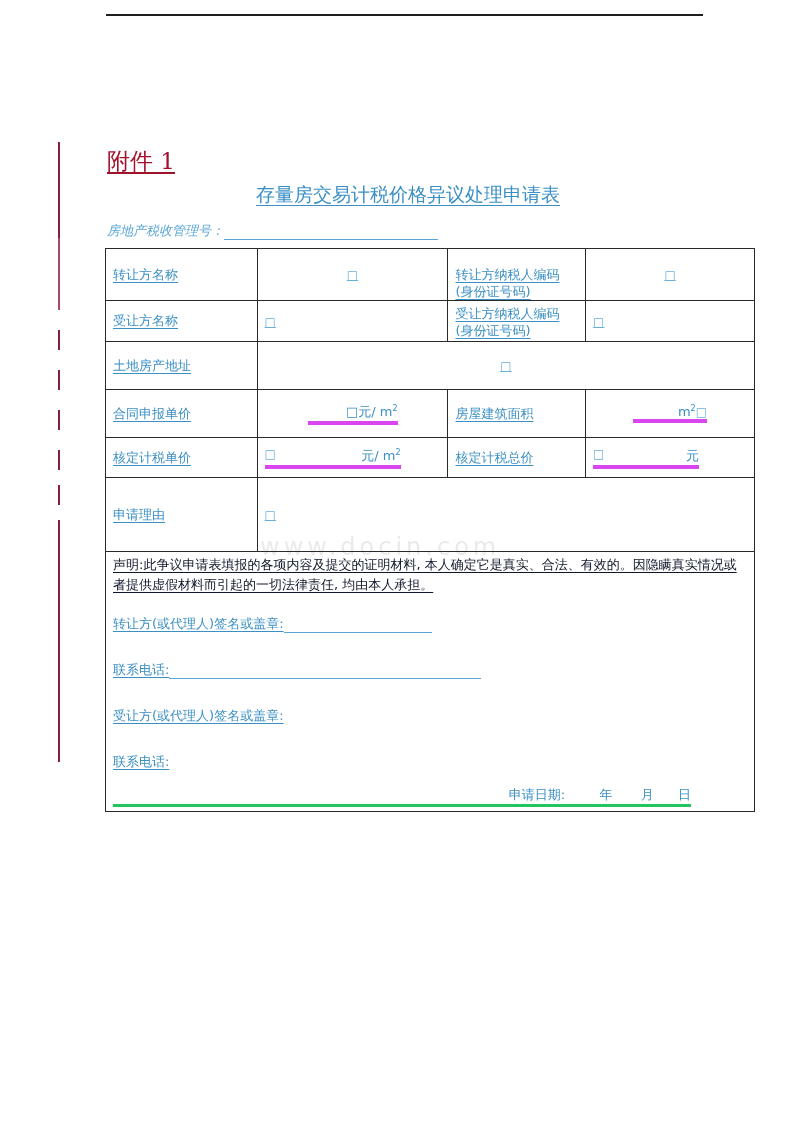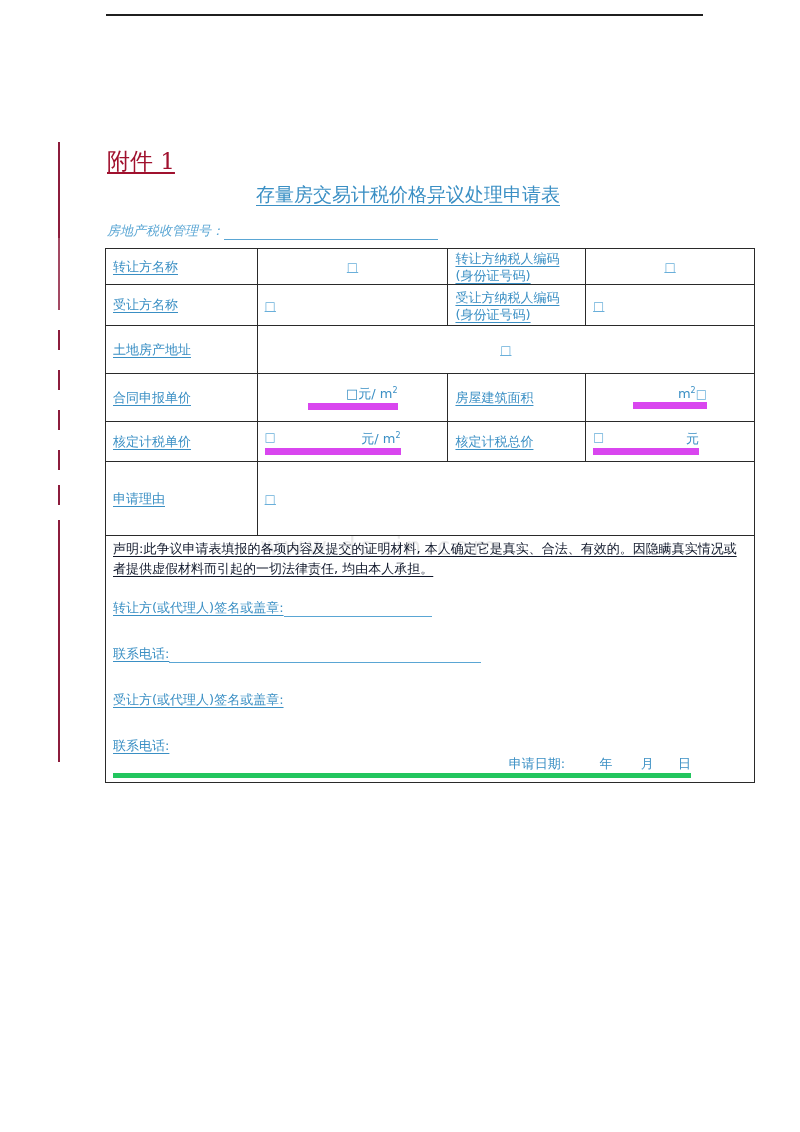--- a/index.html
+++ b/index.html
@@ -27,21 +27,21 @@
   }
   .mgmt .line { display:inline-block; width:214px; border-bottom:1px solid #5aa6d4; height:14px; vertical-align:bottom; }
   table.form {
     position:absolute; left:105px; top:248px; width:650px; border-collapse:collapse;
     font-size:13px;
   }
   table.form td { border:1px solid #2a2a2a; padding:0 7px; vertical-align:middle; }
   .lbl { color:#3a8fc4; text-decoration:underline; text-underline-offset:3px; }
   .box { color:#6ab0da; text-decoration:underline; font-size:12px; }
   .center { text-align:center; }
-  .u { border-bottom:7px solid #d946ef; display:inline-block; }
+  .u { border-bottom:4px solid #d946ef; display:inline-block; }
   sup { font-size:8px; }
   .decl-cell { padding:3px 7px 4px 7px !important; vertical-align:top !important; }
   .decl { line-height:20px; color:#0f172a; text-decoration:underline; text-underline-offset:3px; }
   .sig { margin-top:28px; color:#3a8fc4; }
   .sig .line { display:inline-block; border-bottom:1px solid #5aa6d4; height:14px; vertical-align:bottom; }
   .watermark {
     position:absolute; left:260px; top:512px; font-size:24px; color:rgba(170,170,170,0.25);
     letter-spacing:4px; font-family:"DejaVu Sans",sans-serif; pointer-events:none;margin-top:21px;
   }
 </style>
@@ -71,21 +71,21 @@
   <colgroup>
     <col style="width:152px">
       <col style="width:191px">
       <col style="width:138px">
       <col style="width:169px">
   </colgroup>
   <tbody>
       <tr style="height:29px">
     <td><span class="lbl">转让方名称</span></td>
     <td class="center"><span class="box">□</span></td>
-    <td style="line-height:17px;padding-top:1px">
+    <td style="line-height:17px;padding-top:17px">
       <span class="lbl">转让方纳税人编码</span><br>
       <span class="lbl">(身份证号码)</span>
     </td>
     <td class="center"><span class="box">□</span></td>
   </tr>
   <tr style="height:41px">
     <td><span class="lbl">受让方名称</span></td>
     <td><span class="box">□</span></td>
     <td style="line-height:17px;padding-top:1px">
       <span class="lbl">受让方纳税人编码</span><br>
@@ -135,21 +135,21 @@
       </div>
       <div class="sig">
         <span class="lbl">联系电话:</span><span class="line" style="width:312px"></span>
       </div>
       <div class="sig">
         <span class="lbl">受让方(或代理人)签名或盖章:</span>
       </div>
       <div class="sig">
         <span class="lbl">联系电话:</span>
       </div>
-      <div style="border-bottom:5px solid #22c55e;width:578px;margin-top:0;text-align:right;height:18px;line-height:18px">
+      <div style="border-bottom:3px solid #22c55e;width:578px;margin-top:15px;text-align:right;height:18px;line-height:18px">
         <span>申请日期:</span>
         <span style="display:inline-block;width:26px"></span>
         <span>年</span>
         <span style="display:inline-block;width:20px"></span>
         <span>月</span>
         <span style="display:inline-block;width:16px"></span>
         <span>日</span>
       </div>
     </td>
   </tr>

